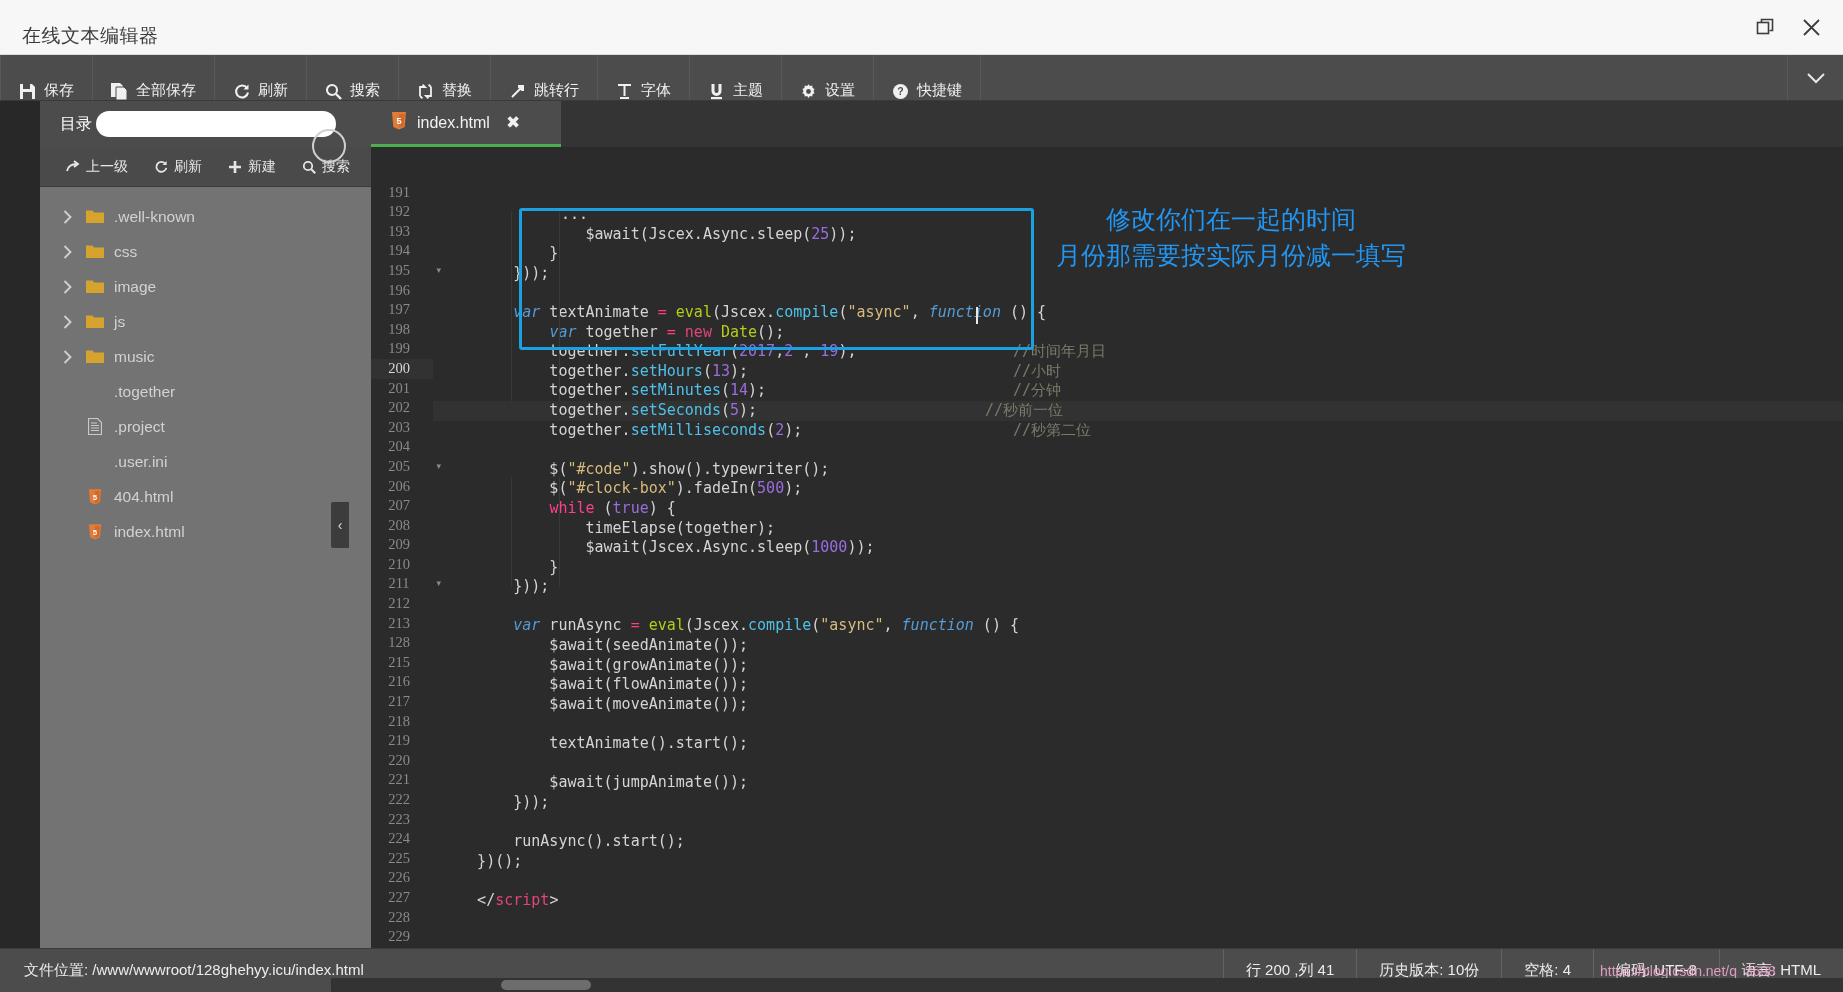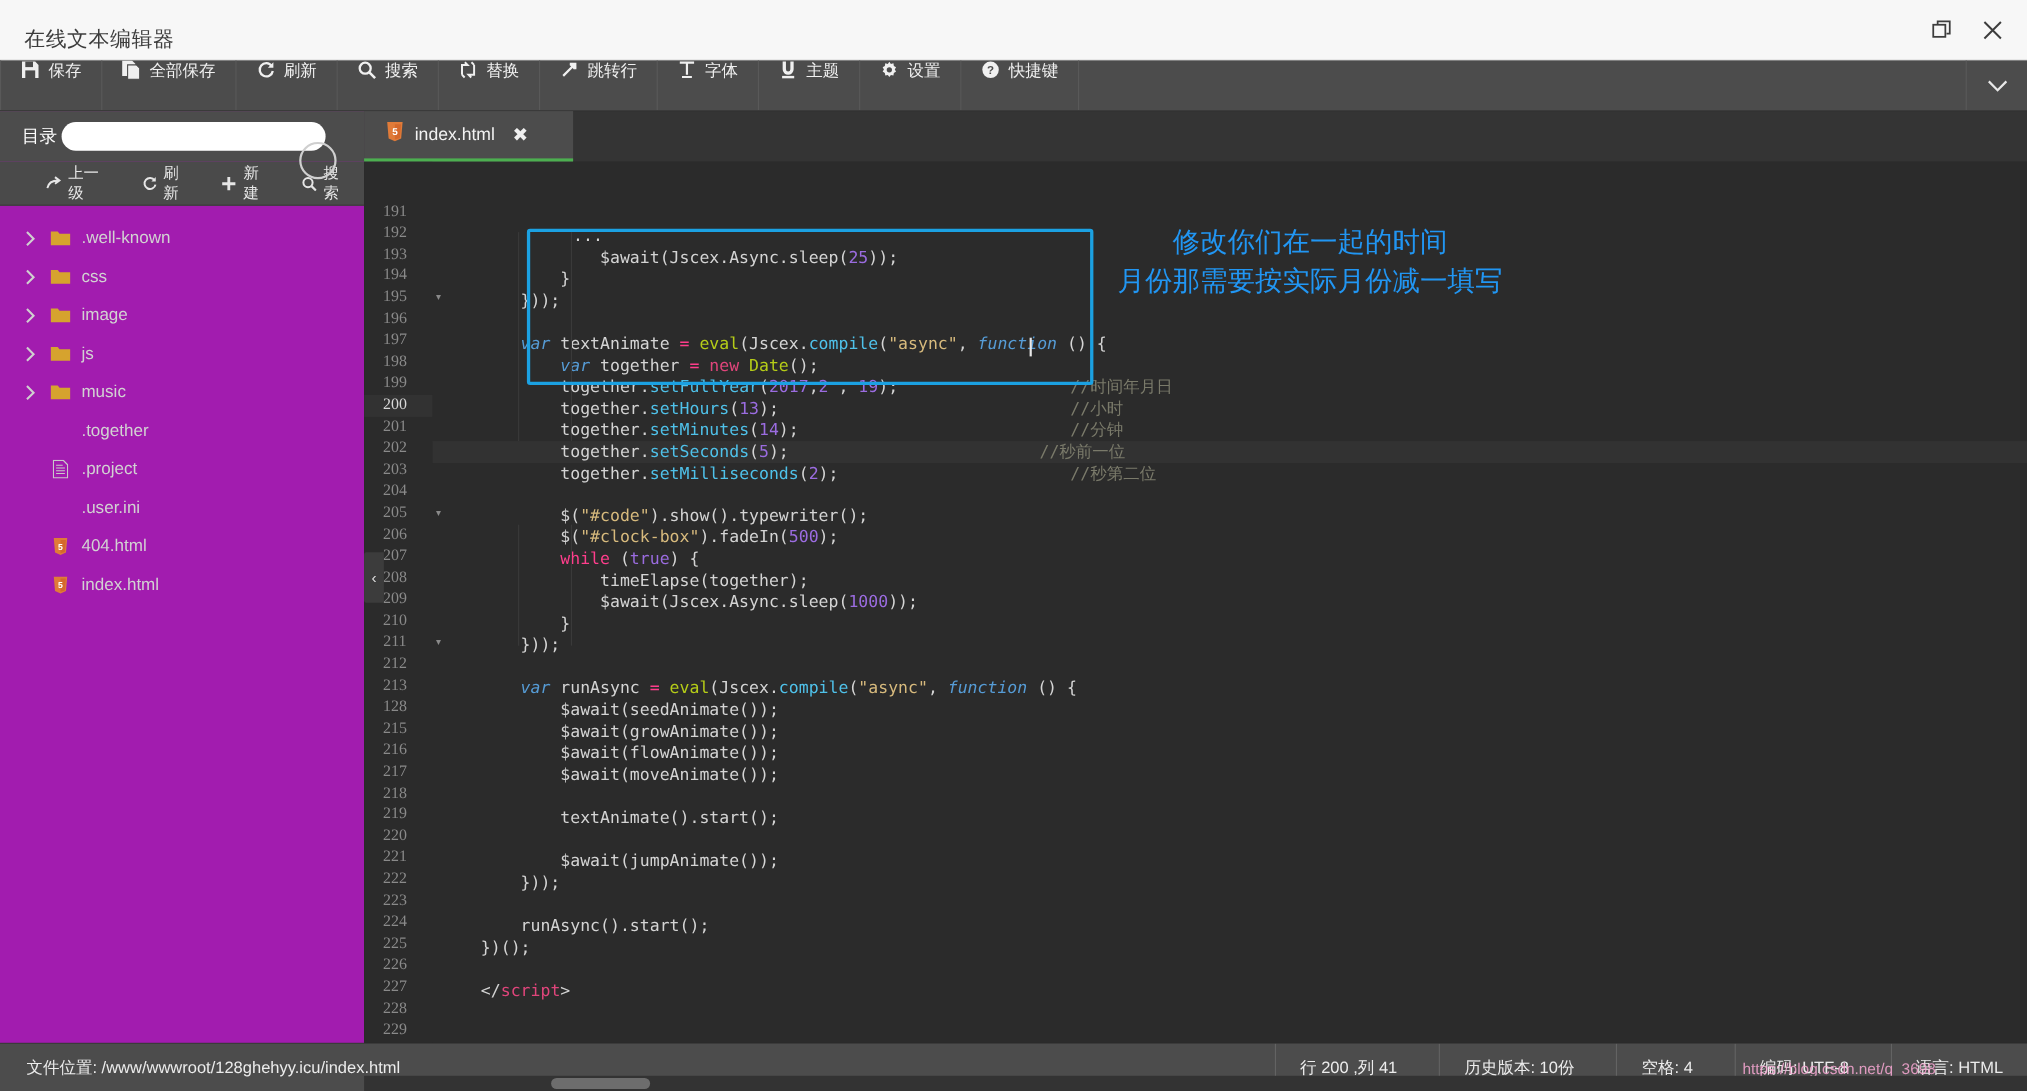--- a/index.html
+++ b/index.html
@@ -22,54 +22,54 @@
   .win-btns { margin-left:auto; display:flex; align-items:center; gap:26px; padding-right:22px; }
   .win-btn { width:20px; height:20px; display:flex; align-items:center; justify-content:center; cursor:pointer; }
   .win-btn svg { display:block; }
 
   
   .toolbar {
     height: 46px; background:#4c4c4c; display:flex; align-items:stretch;
     flex:0 0 46px; position:relative; border-bottom:1px solid #3a3a3a;
   }
   .tb-item {
-    display:flex; align-items:flex-start; gap:8px; padding: 0 18px;
+    display:flex; align-items:flex-end; gap:8px; padding: 0 18px;
     color:#f0f0f0; font-size:15px; cursor:pointer;
     border-right:1px solid #595959;
   }
   .tb-item:first-child { border-left:1px solid #595959; }
   .tb-ico { width:17px; height:17px; display:block; flex:0 0 17px; }
   .tb-ico svg { display:block; }
   .tb-caret {
     margin-left:auto; width:56px; display:flex; align-items:center; justify-content:center;
     color:#e8e8e8; cursor:pointer; border-left:1px solid #595959;
   }
 
   
   .body { flex:1 1 auto; display:flex; min-height:0; position:relative; }
 
   
-  .sidebar { width:331px; flex:0 0 331px; background:#a21caf; display:flex; flex-direction:column; position:relative; }
+  .sidebar { width:331px; flex:0 0 331px; background:#737373; display:flex; flex-direction:column; position:relative;margin-left:40px; }
   .dir-row {
     height:46px; flex:0 0 46px; background:#4c4c4c; display:flex; align-items:center;
     padding-left:20px; gap:4px; position:relative;
   }
   .dir-label { color:#ffffff; font-size:16px; white-space:nowrap; }
   .dir-input {
     background:#ffffff; border:none; outline:none; height:26px; width:240px;
     border-radius:13px; font-size:13px; color:#333; padding:0 10px;
   }
   .cursor-ring {
     position:absolute; left:272px; top:28px; width:34px; height:34px;
     border:2px solid #cfcfcf; border-radius:50%; background:transparent; z-index:40;
     pointer-events:none;
   }
   .dir-tools {
     height:40px; flex:0 0 40px; background:#4a4a4a; display:flex; align-items:center;
-    gap:6px; padding-left:32px; border-bottom:1px solid #3a3a3a;
+    gap:6px; padding-left:16px; border-bottom:1px solid #3a3a3a;
   }
   .dt-item { display:flex; align-items:center; gap:6px; color:#e6e6e6; font-size:14px; padding:0 10px; cursor:pointer; }
   .dt-ico { width:14px; height:14px; display:block; }
 
   .filetree { flex:1 1 auto; overflow-y:auto; padding-top:12px; }
   .tree-row {
     display:flex; align-items:center; height:35px; padding-left:14px; gap:0;
     color:#d2d2d2; font-size:15.5px; cursor:pointer; white-space:nowrap;
   }
   .chev { width:26px; flex:0 0 26px; display:flex; align-items:center; justify-content:center; color:#cfcfcf; font-size:13px; }
@@ -137,21 +137,21 @@
     position:absolute; color:#2196f3; font-size:25px; line-height:1.45;
     font-family:"DejaVu Sans","Liberation Sans",sans-serif; z-index:6; white-space:pre;
   }
   .caret-bar {
     position:absolute; width:2px; background:#e8e8e8; z-index:7;
   }
 
   
   .statusbar {
     height:44px; flex:0 0 44px; background:#4c4c4c; display:flex; align-items:center;
-    color:#ececec; font-size:15px; border-top:1px solid #3a3a3a;gap:16px;
+    color:#ececec; font-size:15px; border-top:1px solid #3a3a3a;
   }
   .sb-left { padding-left:24px; }
   .sb-cell {
     padding:0 22px; height:100%; display:flex; align-items:center;
     border-left:1px solid #636363; white-space:nowrap;
   }
   .sb-spacer { flex:1 1 auto; }
   .sb-wm { position:relative; }
   .sb-wm .wm {
     position:absolute; left:6px; top:50%; transform:translateY(-50%);

